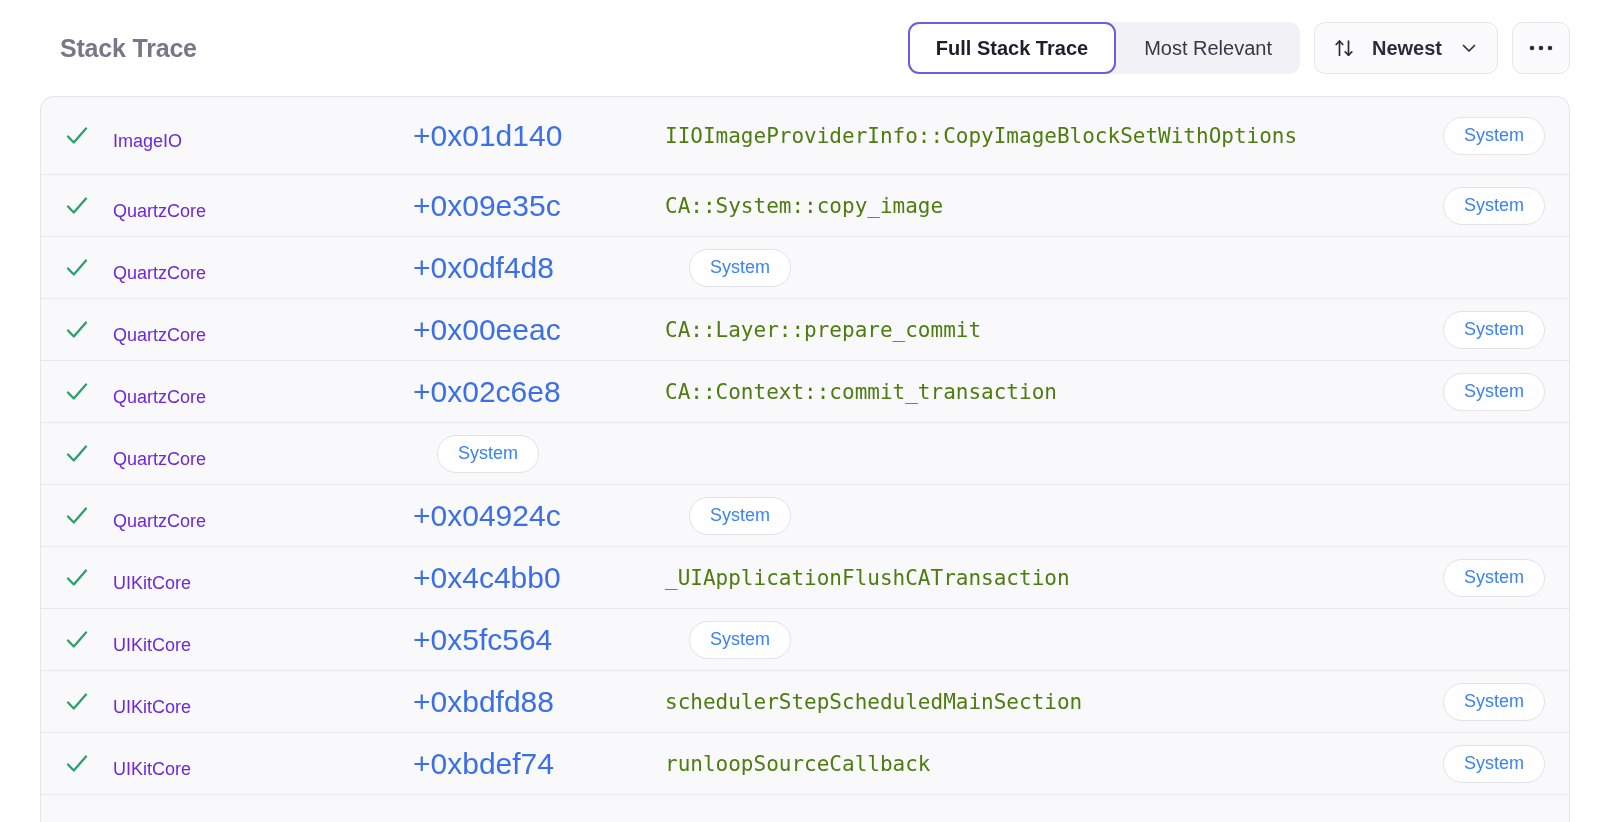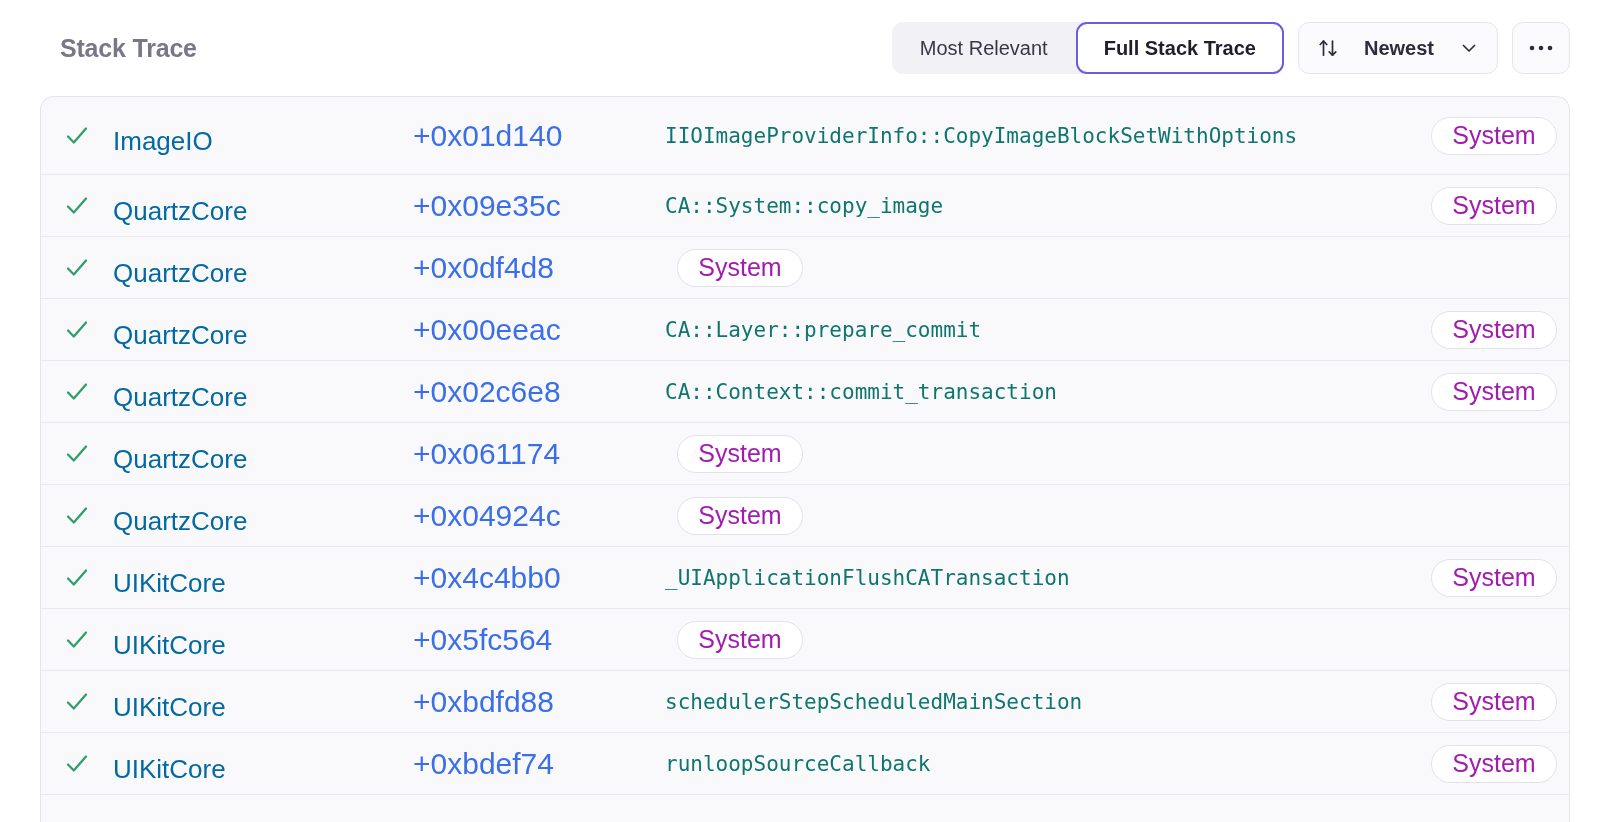--- a/index.html
+++ b/index.html
@@ -79,21 +79,21 @@
     border: 2px solid #6c5ce0;
     font-weight: bold;
     color: #211d2c;
   }
 
   
   .pill-btn {
     display: flex;
     align-items: center;
     justify-content: center;
-    gap: 25px;
+    gap: 17px;
     height: 52px;
     padding: 0 18px;
     background: #fbfbfd;
     border: 1.5px solid #e6e5ec;
     border-radius: 11px;
     box-sizing: border-box;
     font-size: 20px;
     font-weight: bold;
     color: #2f2b3c;
     white-space: nowrap;
@@ -142,42 +142,42 @@
     width: 72px;
     flex: none;
     display: flex;
     align-items: center;
     justify-content: center;
   }
 
   .cell-binary {
     width: 300px;
     flex: none;
-    font-size: 26px;
-    color: #0369a1;
+    font-size: 18px;
+    color: #6d28d9;
     white-space: nowrap;
     overflow: hidden;
     margin-top: 12px;
   }
 
   .cell-offset {
     width: 252px;
     flex: none;
     font-size: 30px;
     color: #3b6fe8;
     white-space: nowrap;
   }
 
   .cell-symbol {
     flex: 1 1 auto;
     min-width: 0;
     font-family: "DejaVu Sans Mono", "Liberation Mono", monospace;
     font-size: 21px;
     line-height: 30px;
-    color: #0f766e;
+    color: #4d7c0f;
     word-break: break-all;
     padding-right: 22px;
   }
 
   .cell-tag {
     width: 150px;
     flex: none;
     display: flex;
     align-items: center;
     justify-content: center;
@@ -186,38 +186,38 @@
   .tag-pill {
     display: inline-flex;
     align-items: center;
     justify-content: center;
     height: 38px;
     padding: 0 20px;
     background: #ffffff;
     border: 1.5px solid #e3e2e9;
     border-radius: 19px;
     box-sizing: border-box;
-    font-size: 25px;
-    color: #a21caf;
+    font-size: 18px;
+    color: #3b82f6;
     white-space: nowrap;
   }
 </style>
 </head>
 <body>
 
 <div class="panel">
 
   <div class="header">
     <div class="panel-title">Stack Trace</div>
 
     <div class="header-controls">
 
       <div class="segmented">
+        <div class="seg-btn active">Full Stack Trace</div>
         <div class="seg-btn">Most Relevant</div>
-        <div class="seg-btn active">Full Stack Trace</div>
       </div>
 
       <div class="pill-btn">
         <span class="ico">
           <svg width="22" height="22" viewBox="0 0 22 22" fill="none" stroke="#2f2b3c" stroke-width="1.7" stroke-linecap="round" stroke-linejoin="round">
             <path d="M6.5 18.2 V4.2"></path>
             <path d="M3.2 7.5 6.5 4.2 9.8 7.5"></path>
             <path d="M15.5 4.2 V18.2"></path>
             <path d="M12.2 14.9 15.5 18.2 18.8 14.9"></path>
           </svg>
@@ -320,21 +320,20 @@
       </div>
       <div class="frame-row">
         <div class="cell-check">
           <span class="ico">
             <svg width="30" height="30" viewBox="0 0 30 30" fill="none" stroke="#2e9e6b" stroke-width="2.3" stroke-linecap="round" stroke-linejoin="round">
               <path d="M6 15.5 11.8 21.5 24 7.5"></path>
             </svg>
           </span>
         </div>
         <div class="cell-binary">QuartzCore</div>
-        <div class="cell-offset">+0x061174</div>
         <div class="cell-tag">
           <span class="tag-pill">System</span>
         </div>
       </div>
       <div class="frame-row">
         <div class="cell-check">
           <span class="ico">
             <svg width="30" height="30" viewBox="0 0 30 30" fill="none" stroke="#2e9e6b" stroke-width="2.3" stroke-linecap="round" stroke-linejoin="round">
               <path d="M6 15.5 11.8 21.5 24 7.5"></path>
             </svg>

